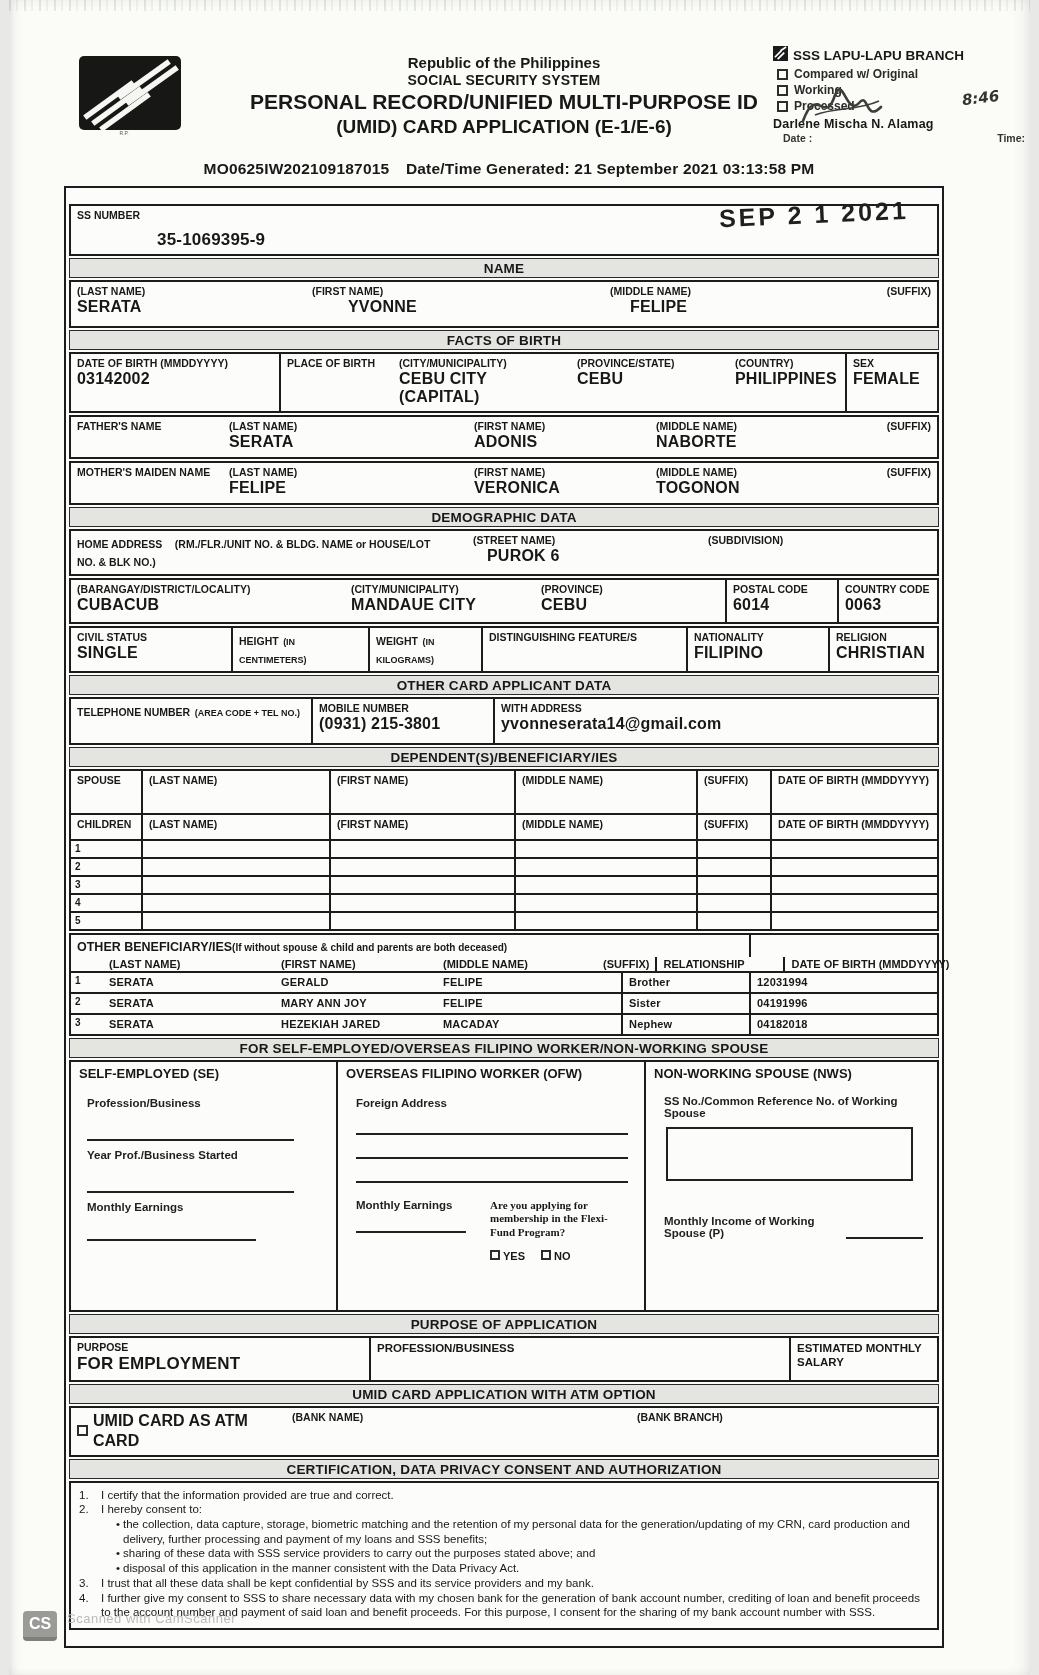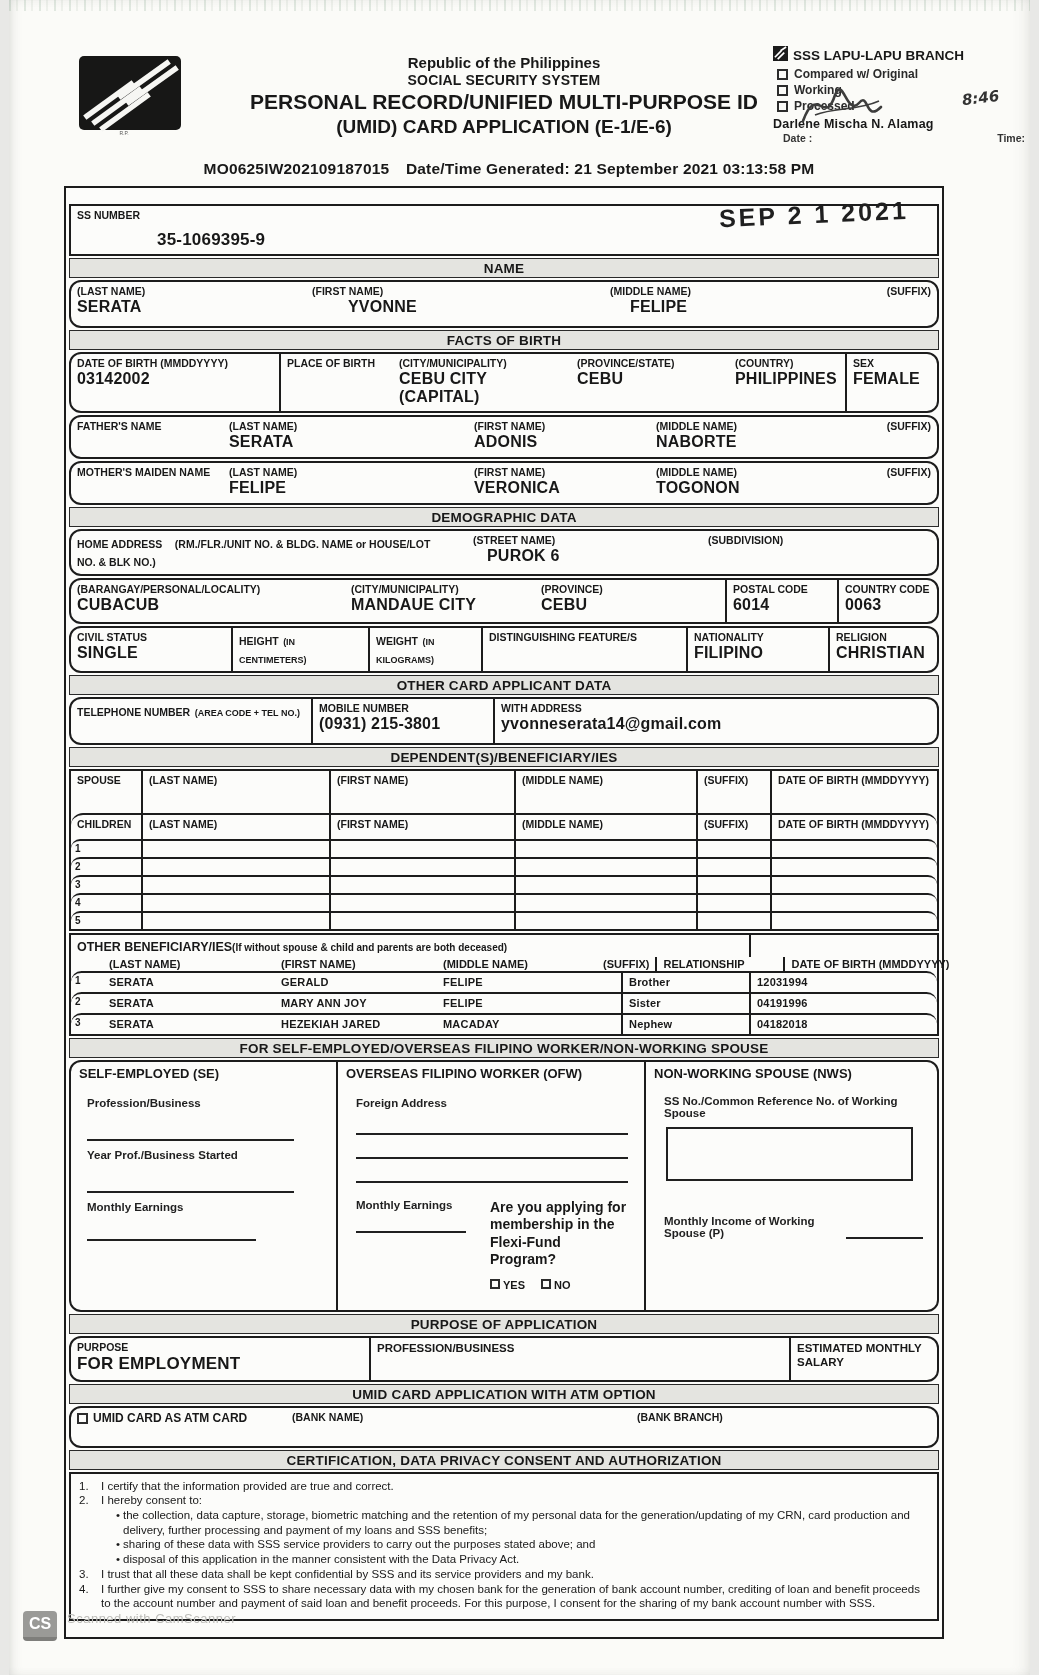--- a/index.html
+++ b/index.html
@@ -36,21 +36,21 @@
   
   .form{ position:absolute; top:186px; left:55px; width:880px; border:2px solid #1c1c1c; padding:14px 3px; background:#fcfcfa; }
   .box{ border:2px solid #1c1c1c; margin:2px 0; position:relative; background:#fcfcfa; }
   .bar{ border:1.5px solid #2a2a2a; margin:2px 0; background:#e4e4e0; text-align:center;
         font-weight:bold; font-size:13.5px; padding:2px 0 1px; letter-spacing:.2px; }
   .lbl{ font-size:10.5px; font-weight:bold; line-height:1.25; }
   .sub{ font-size:9px; font-weight:bold; }
   .val{ font-size:16px; font-weight:bold; line-height:1.15; letter-spacing:.2px; }
   .cell{ padding:3px 6px 4px; }
   .bl{ border-left:2px solid #1c1c1c; }
-  .grid{ display:grid;border-radius:12px; }
+  .grid{ display:grid; }
 
   
   .ssrow{ min-height:50px; }
   .ssval{ margin:4px 0 4px 86px; font-size:17px; }
   .datestamp{ position:absolute; right:28px; top:-6px; font-size:25px; font-weight:bold; letter-spacing:3px; color:#1f1f1f; transform:rotate(-2.5deg); white-space:nowrap; font-family:"Liberation Sans", sans-serif; }
 
   .g-name{ grid-template-columns:235px 240px 255px 1fr; min-height:48px; }
   .g-facts{ grid-template-columns:210px 1fr 92px; min-height:60px; }
   .g-facts-mid{ grid-template-columns:112px 178px 158px 1fr; }
   .g-parent{ grid-template-columns:152px 205px 222px 195px 1fr; min-height:44px; }
@@ -72,21 +72,21 @@
   .smallval{ font-size:11px; font-weight:bold; letter-spacing:.2px; }
 
   .benef-title{ padding:2px 6px; }
   .benef-title .big{ font-size:12.5px; font-weight:bold; }
   .benef-title .note{ font-size:10px; font-weight:bold; }
   .benef-colhead{ font-size:11px; font-weight:bold; padding:1px 6px; }
 
   .wline{ border-bottom:2px solid #202020; }
   .sec-title{ font-size:13px; font-weight:bold; padding:4px 8px 2px; }
   .fld-lbl{ font-size:11.5px; font-weight:600; color:#1f1f1f; }
-  .ofw-q{ font-size:14px; font-weight:600; line-height:1.25; }
+  .ofw-q{ font-size:11px; font-weight:600; line-height:1.25;font-family:Liberation Serif, serif; }
   .yesno{ display:flex; gap:16px; margin-top:10px; font-size:11px; font-weight:bold; align-items:center; }
   .yesno .cb{ width:10px; height:10px; margin-right:3px; }
   .nwsbox{ border:2px solid #202020; height:54px; margin:8px 10px 0 2px; }
 
   .certlist{ padding:5px 10px 8px 8px; font-size:11.5px; line-height:1.28; }
   .citem{ display:grid; grid-template-columns:20px 1fr; column-gap:2px; }
   .cbullet{ display:grid; grid-template-columns:34px 10px 1fr; }
   .cbullet .dot{ text-align:center; }
 
   .watermark{ position:absolute; left:14px; bottom:34px; display:flex; align-items:flex-start; gap:10px; }
@@ -265,21 +265,21 @@
         <div class="lbl" style="padding-left:30px">(STREET NAME)</div>
         <div class="val" style="padding-left:44px">PUROK 6</div>
       </div>
       <div class="cell">
         <div class="lbl">(SUBDIVISION)</div>
       </div>
     </div>
 
     <div class="box grid g-brgy">
       <div class="cell">
-        <div class="lbl">(BARANGAY/PERSONAL/LOCALITY)</div>
+        <div class="lbl">(BARANGAY/DISTRICT/LOCALITY)</div>
         <div class="val">CUBACUB</div>
       </div>
       <div class="cell">
         <div class="lbl" style="padding-left:42px">(CITY/MUNICIPALITY)</div>
         <div class="val" style="padding-left:42px">MANDAUE CITY</div>
       </div>
       <div class="cell">
         <div class="lbl">(PROVINCE)</div>
         <div class="val">CEBU</div>
       </div>
@@ -508,21 +508,21 @@
       </div>
       <div class="cell bl">
         <div class="lbl" style="font-size:11.5px">ESTIMATED MONTHLY SALARY</div>
       </div>
     </div>
 
     <div class="bar">UMID CARD APPLICATION WITH ATM OPTION</div>
     <div class="box grid g-atm">
       <div class="cell" style="display:flex;align-items:center;gap:5px">
         <span class="cb"></span>
-        <span class="lbl" style="font-size:12px">UMID CARD AS ATM CARD</span>
+        <span class="lbl" style="font-size:16px">UMID CARD AS ATM CARD</span>
       </div>
       <div class="cell lbl">(BANK NAME)</div>
       <div class="cell lbl">(BANK BRANCH)</div>
     </div>
 
     <div class="bar">CERTIFICATION, DATA PRIVACY CONSENT AND AUTHORIZATION</div>
     <div class="box certlist">
       <div class="citem">
         <span>1.</span>
         <span>I certify that the information provided are true and correct.</span>

